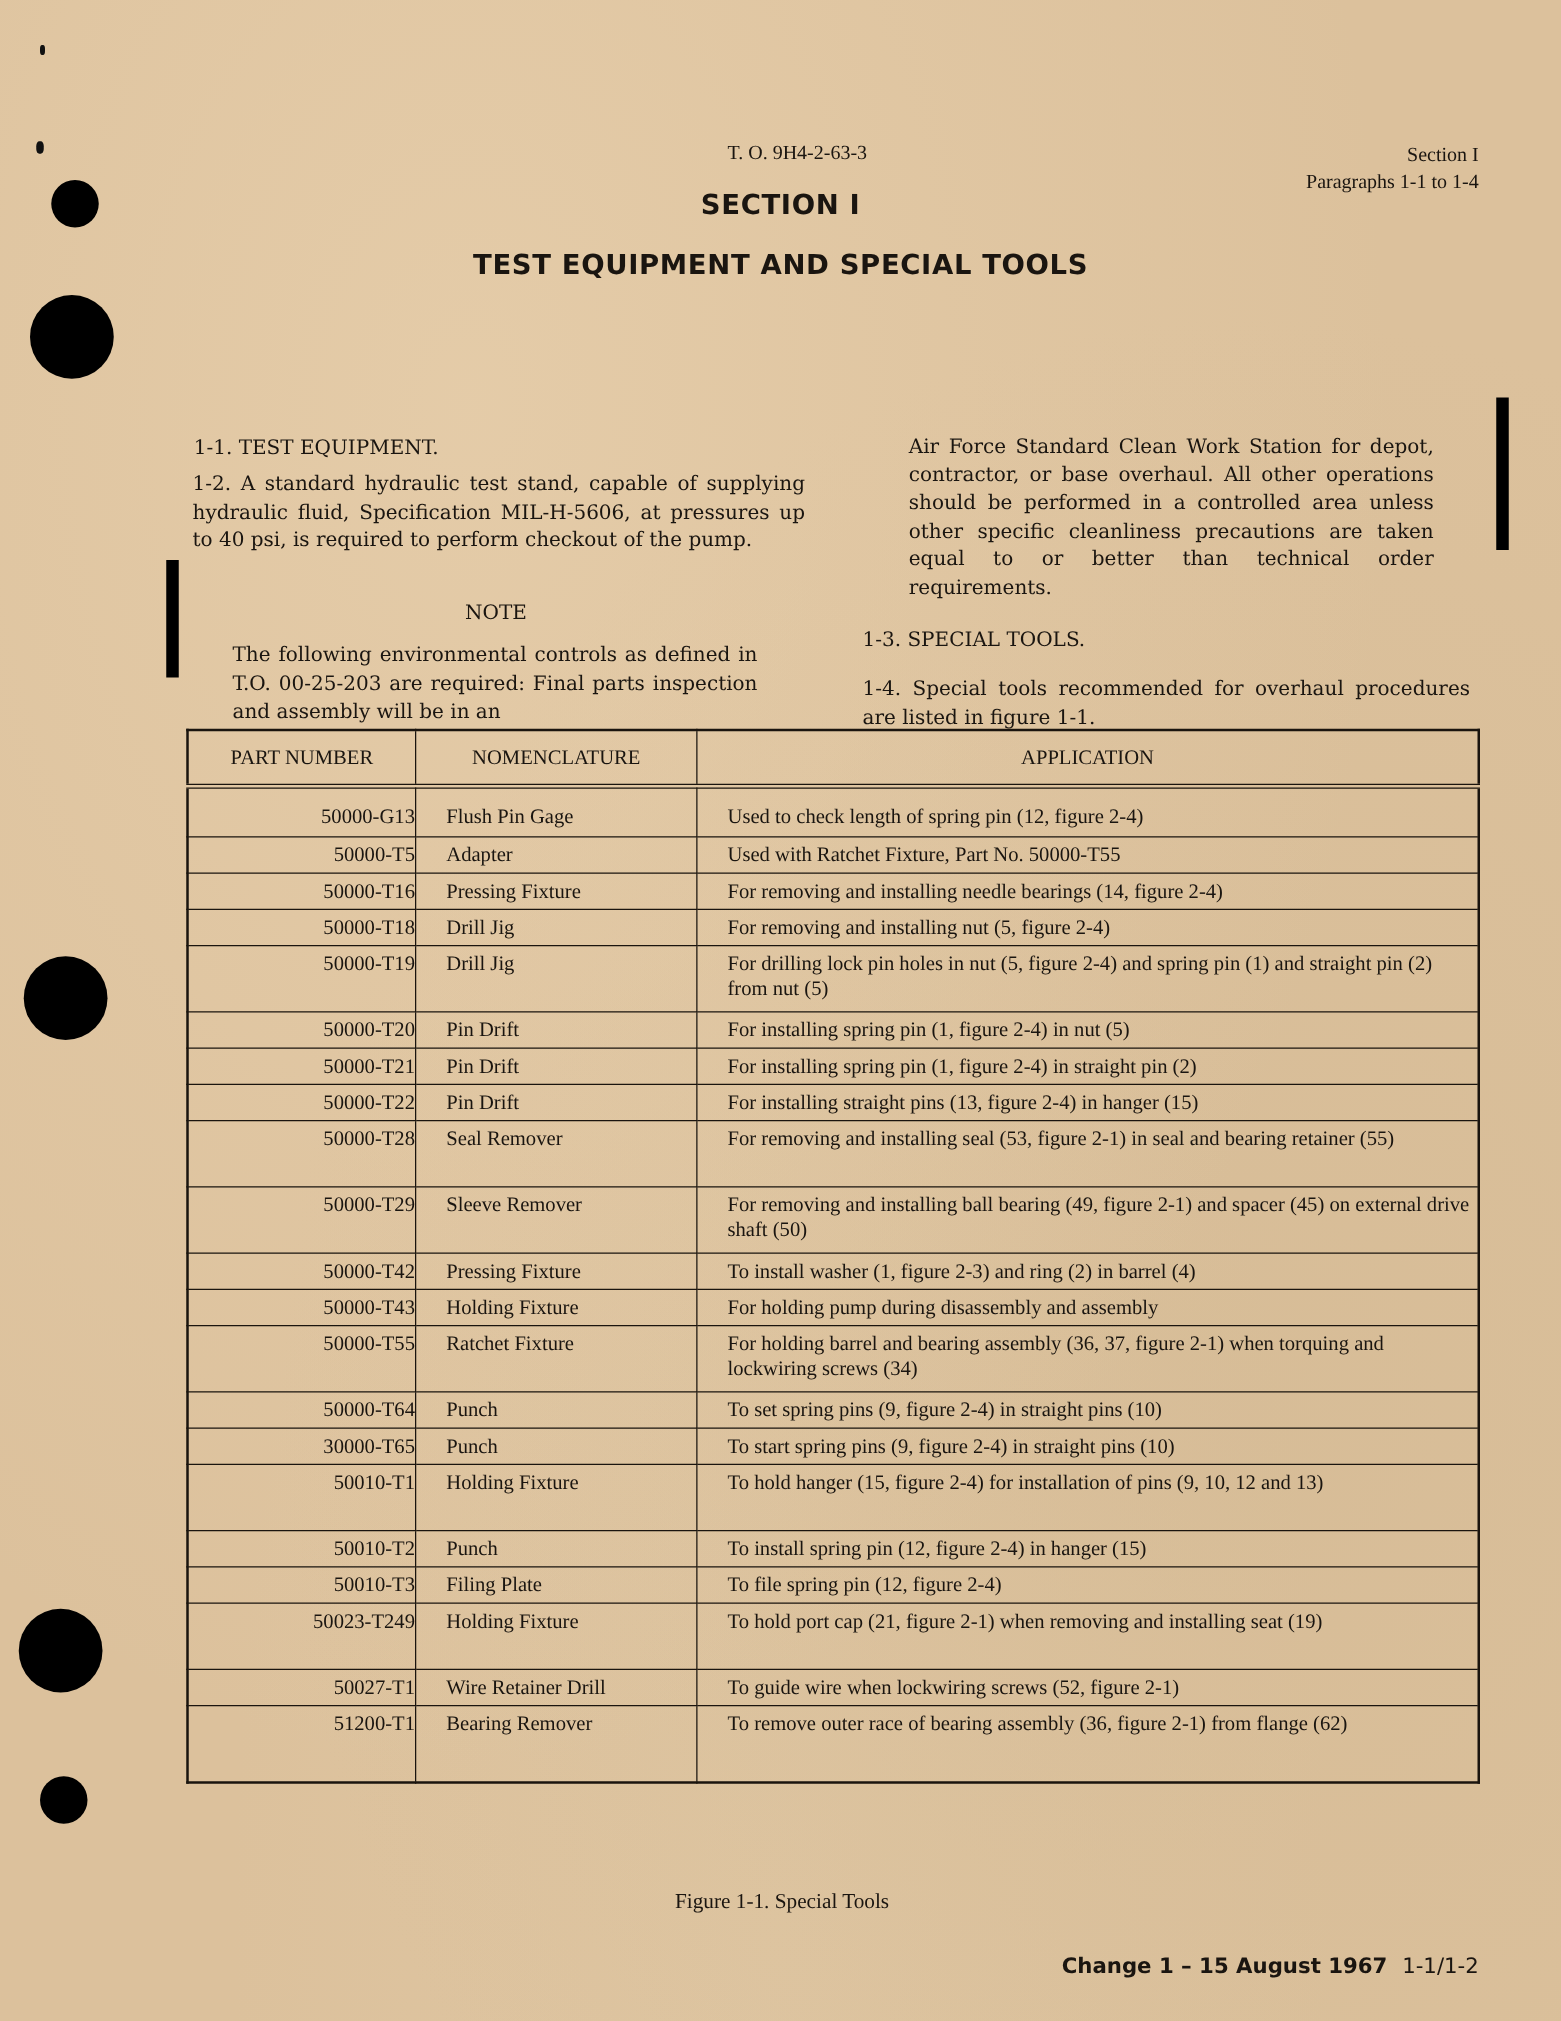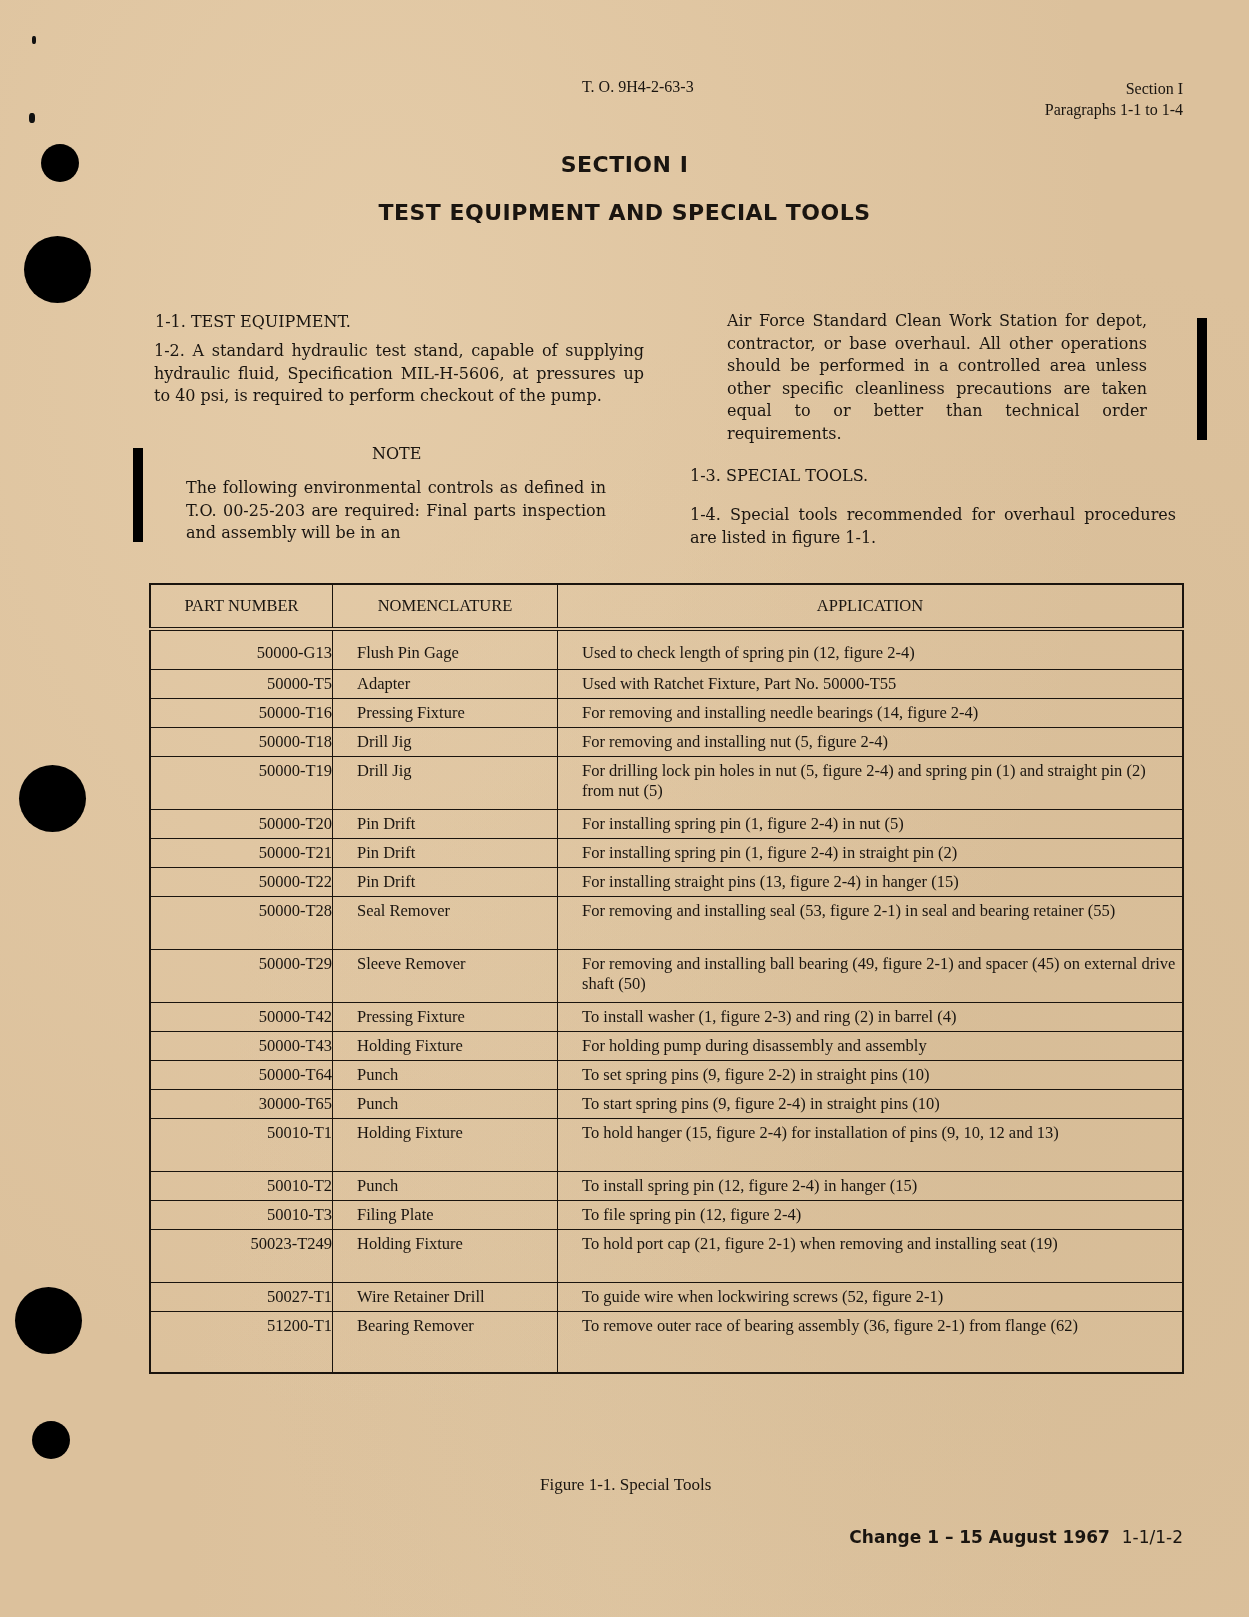--- a/index.html
+++ b/index.html
@@ -6,21 +6,21 @@
   body {
     width: 1249px; height: 1617px; position: relative; overflow: hidden;
     background: #dcc19c;
     background-image:
       radial-gradient(ellipse at 30% 20%, rgba(235,212,178,0.55), rgba(0,0,0,0) 60%),
       radial-gradient(ellipse at 80% 70%, rgba(210,184,146,0.5), rgba(0,0,0,0) 55%),
       radial-gradient(ellipse at 50% 95%, rgba(226,203,168,0.5), rgba(0,0,0,0) 50%);
     color: #1a1510;
     font-family: "DejaVu Serif", "Liberation Serif", serif;
   }
-  .abs { position: absolute; }
+  .abs { position: absolute; margin-top: 36px; }
   .hole { position: absolute; background: #000; border-radius: 50%; }
   .speck { position: absolute; background: #111; border-radius: 40%; }
   .hdr { font-size: 16px; font-family: "Liberation Serif", "DejaVu Serif", serif; }
   .sect-title {
     position: absolute; left: 0; width: 1249px; text-align: center;
     font-family: "DejaVu Sans", "Liberation Sans", sans-serif; font-weight: bold;
     font-size: 22px; letter-spacing: 0.5px;
   }
   .col-text {
     font-family: "DejaVu Serif", "Liberation Serif", serif;
@@ -146,24 +146,29 @@
       <tr>
         <td class="pn">50000-T42</td>
         <td class="nm">Pressing Fixture</td>
         <td class="ap">To install washer (1, figure 2-3) and ring (2) in barrel (4)</td>
       </tr>
       <tr>
         <td class="pn">50000-T43</td>
         <td class="nm">Holding Fixture</td>
         <td class="ap">For holding pump during disassembly and assembly</td>
       </tr>
+      <tr class="tall">
+        <td class="pn">50000-T55</td>
+        <td class="nm">Ratchet Fixture</td>
+        <td class="ap">For holding barrel and bearing assembly (36, 37, figure 2-1) when torquing and lockwiring screws (34)</td>
+      </tr>
       <tr>
         <td class="pn">50000-T64</td>
         <td class="nm">Punch</td>
-        <td class="ap">To set spring pins (9, figure 2-2) in straight pins (10)</td>
+        <td class="ap">To set spring pins (9, figure 2-4) in straight pins (10)</td>
       </tr>
       <tr>
         <td class="pn">30000-T65</td>
         <td class="nm">Punch</td>
         <td class="ap">To start spring pins (9, figure 2-4) in straight pins (10)</td>
       </tr>
       <tr class="tall">
         <td class="pn">50010-T1</td>
         <td class="nm">Holding Fixture</td>
         <td class="ap">To hold hanger (15, figure 2-4) for installation of pins (9, 10, 12 and 13)</td>

